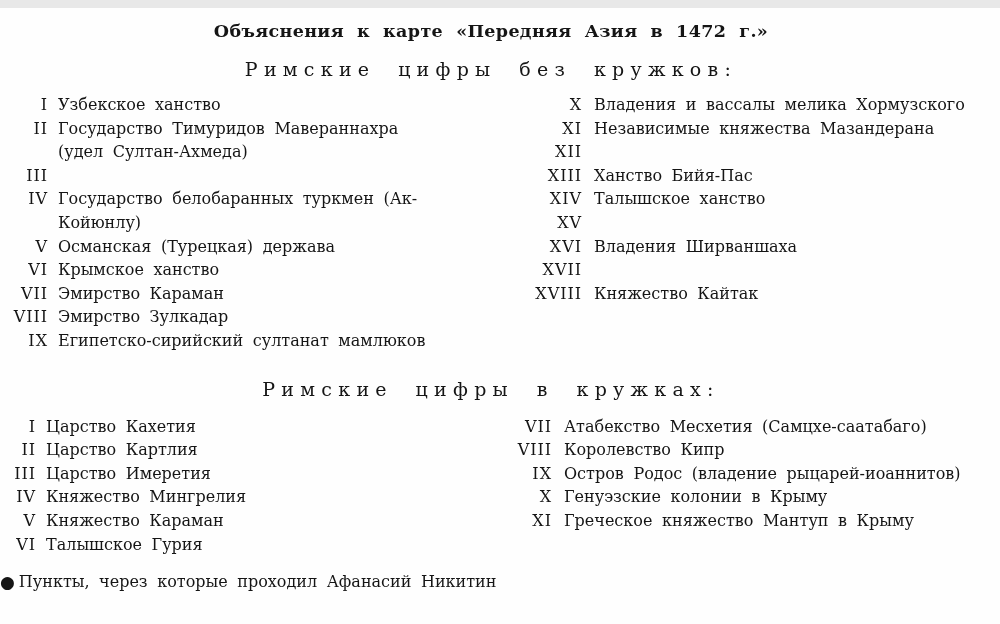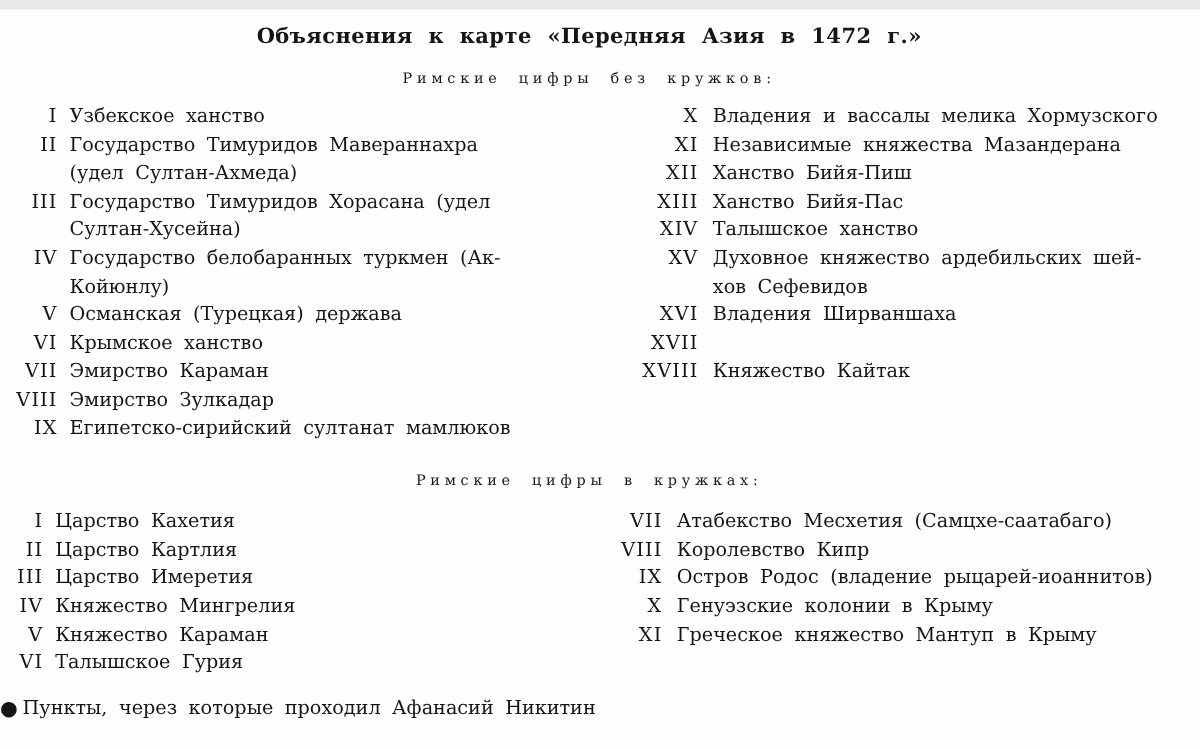--- a/index.html
+++ b/index.html
@@ -19,21 +19,21 @@
     margin: 0;
     text-align: center;
     font-size: 17.5px;
     font-weight: bold;
     letter-spacing: 0.02em;
     word-spacing: 0.38em;
   }
   .section-heading {
     margin-top: 17px;
     text-align: center;
-    font-size: 12px;
+    font-size: 19px;
     letter-spacing: 0.33em;
     word-spacing: 0.55em;
     white-space: nowrap;
   }
   .columns {
     display: flex;
     margin-top: 13px;
     font-size: 16px;
     line-height: 23.6px;
     word-spacing: 0.28em;
@@ -89,22 +89,20 @@
           <span class="num">I</span>
           <span class="txt">Узбекское ханство</span>
         </div>
         <div class="row">
           <span class="num">II</span>
           <span class="txt">Государство Тимуридов Мавераннахра
 (удел Султан-Ахмеда)</span>
         </div>
         <div class="row">
           <span class="num">III</span>
-          <span class="txt">Государство Тимуридов Хорасана (удел
-Султан-Хусейна)</span>
         </div>
         <div class="row">
           <span class="num">IV</span>
           <span class="txt">Государство белобаранных туркмен (Ак-
 Койюнлу)</span>
         </div>
         <div class="row">
           <span class="num">V</span>
           <span class="txt">Османская (Турецкая) держава</span>
         </div>
@@ -129,34 +127,31 @@
         <div class="row">
           <span class="num">X</span>
           <span class="txt">Владения и вассалы мелика Хормузского</span>
         </div>
         <div class="row">
           <span class="num">XI</span>
           <span class="txt">Независимые княжества Мазандерана</span>
         </div>
         <div class="row">
           <span class="num">XII</span>
-          <span class="txt">Ханство Бийя-Пиш</span>
         </div>
         <div class="row">
           <span class="num">XIII</span>
           <span class="txt">Ханство Бийя-Пас</span>
         </div>
         <div class="row">
           <span class="num">XIV</span>
           <span class="txt">Талышское ханство</span>
         </div>
         <div class="row">
           <span class="num">XV</span>
-          <span class="txt">Духовное княжество ардебильских шей-
-хов Сефевидов</span>
         </div>
         <div class="row">
           <span class="num">XVI</span>
           <span class="txt">Владения Ширваншаха</span>
         </div>
         <div class="row">
           <span class="num">XVII</span>
         </div>
         <div class="row">
           <span class="num">XVIII</span>

